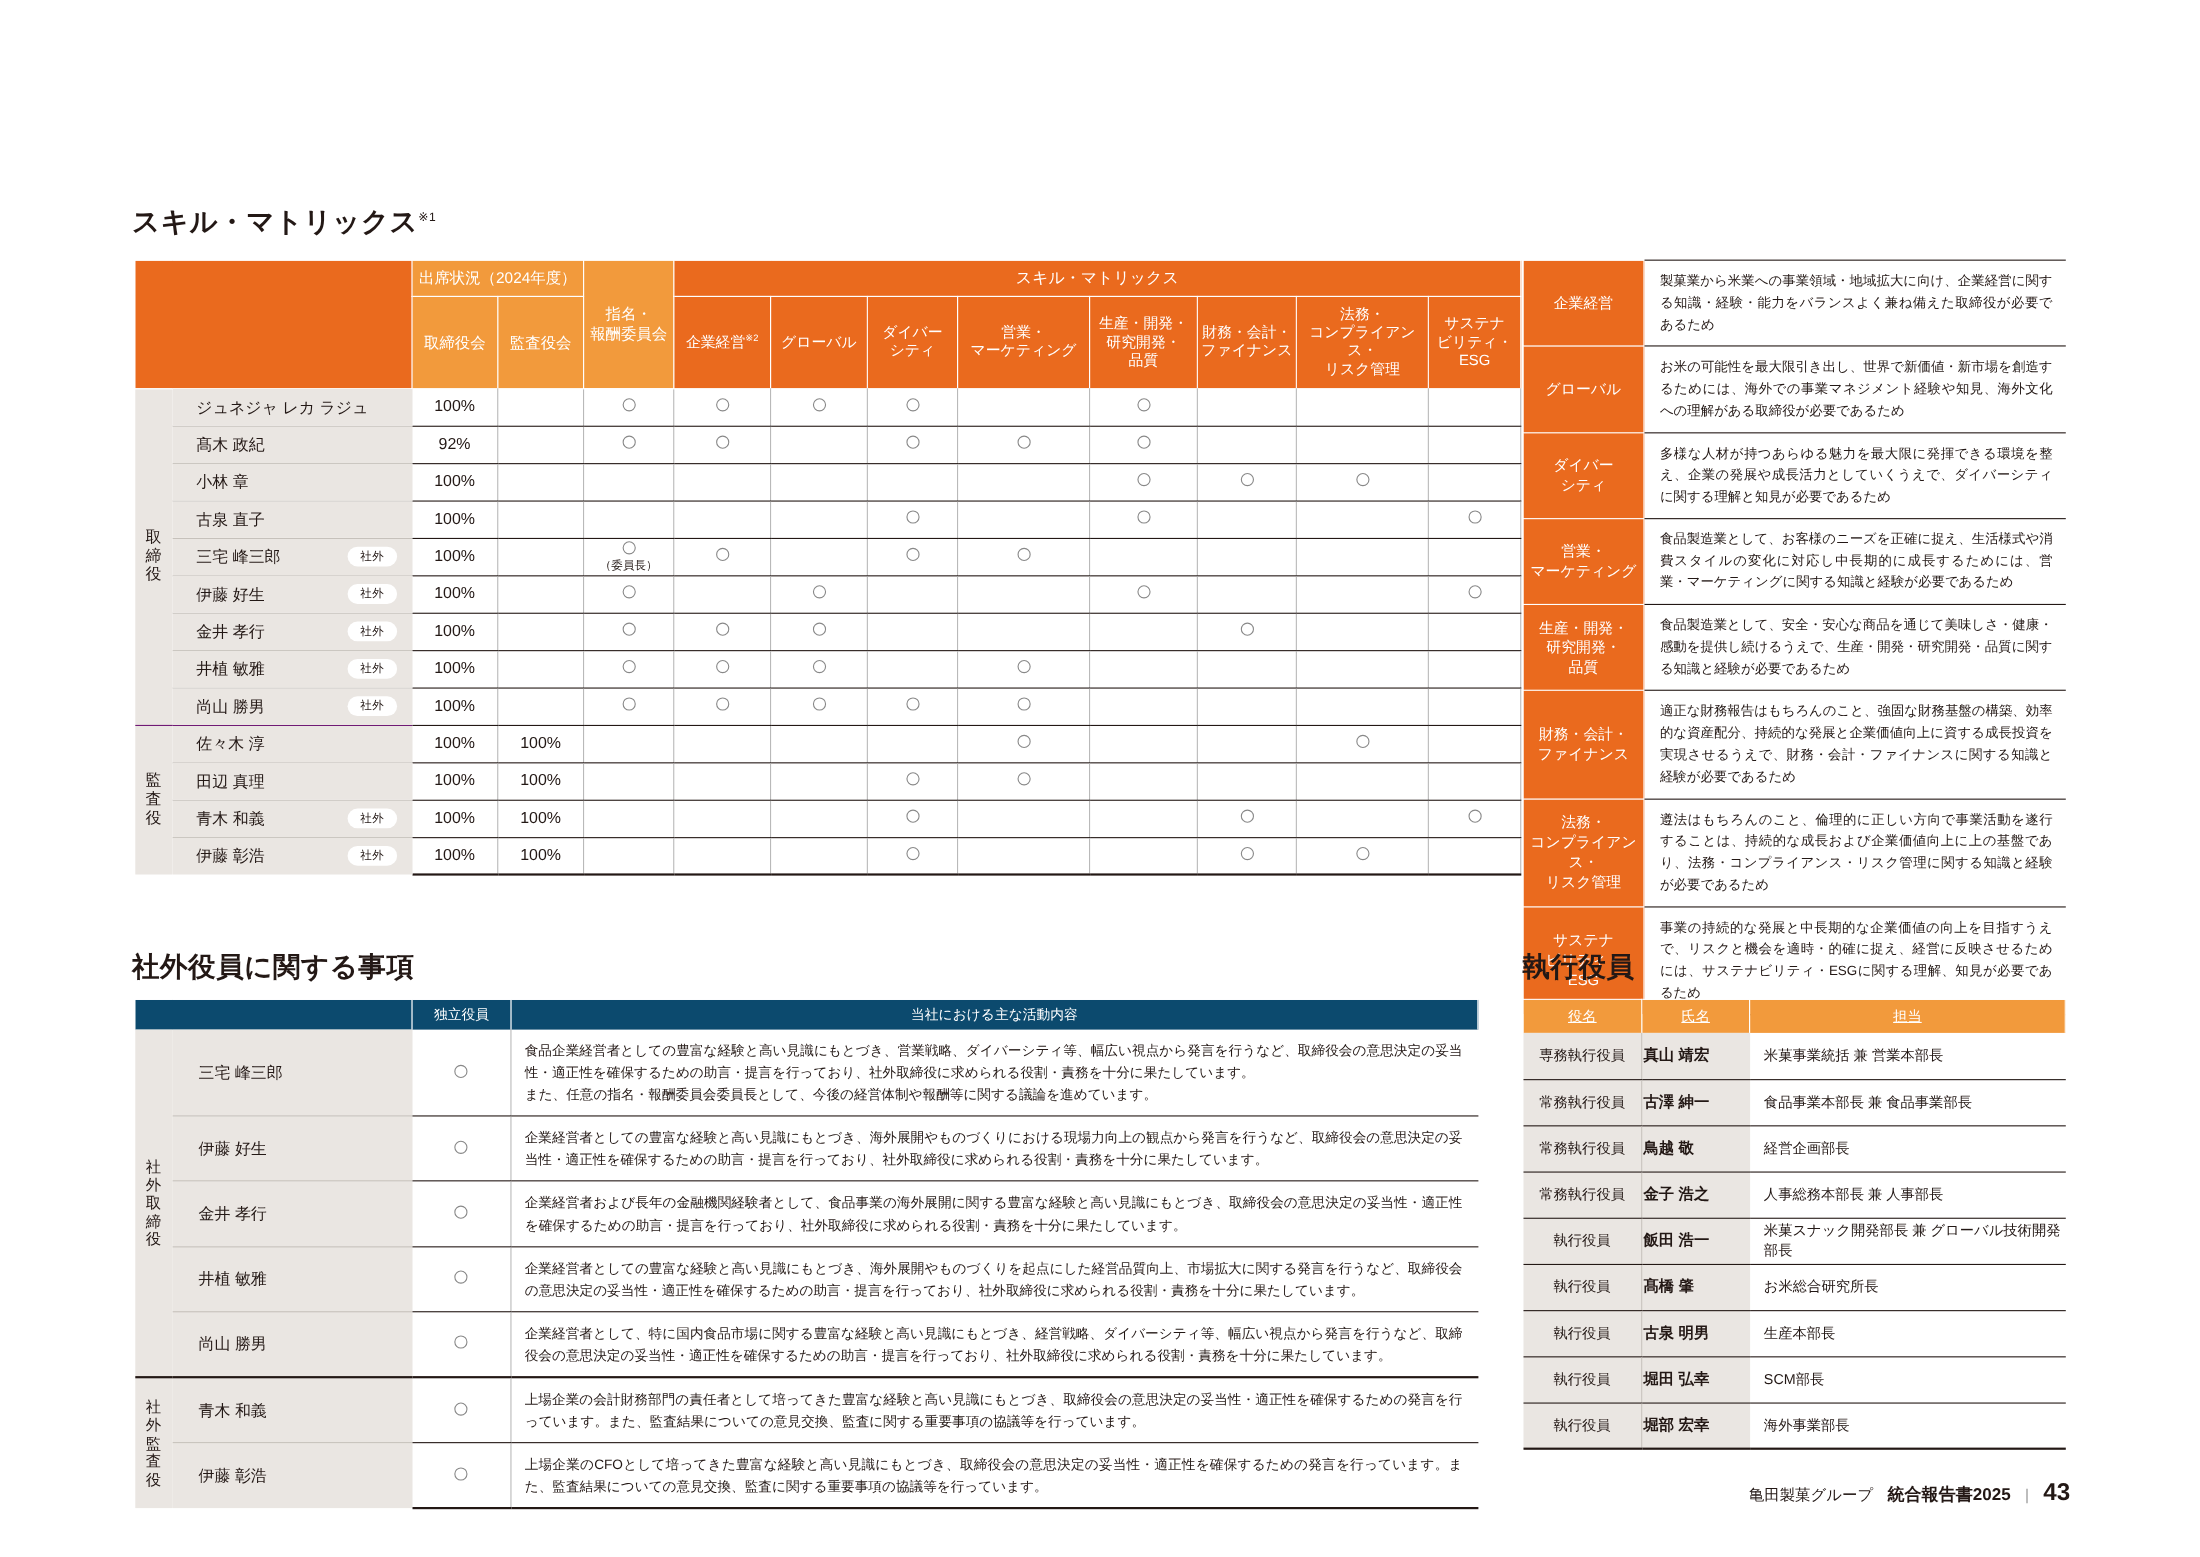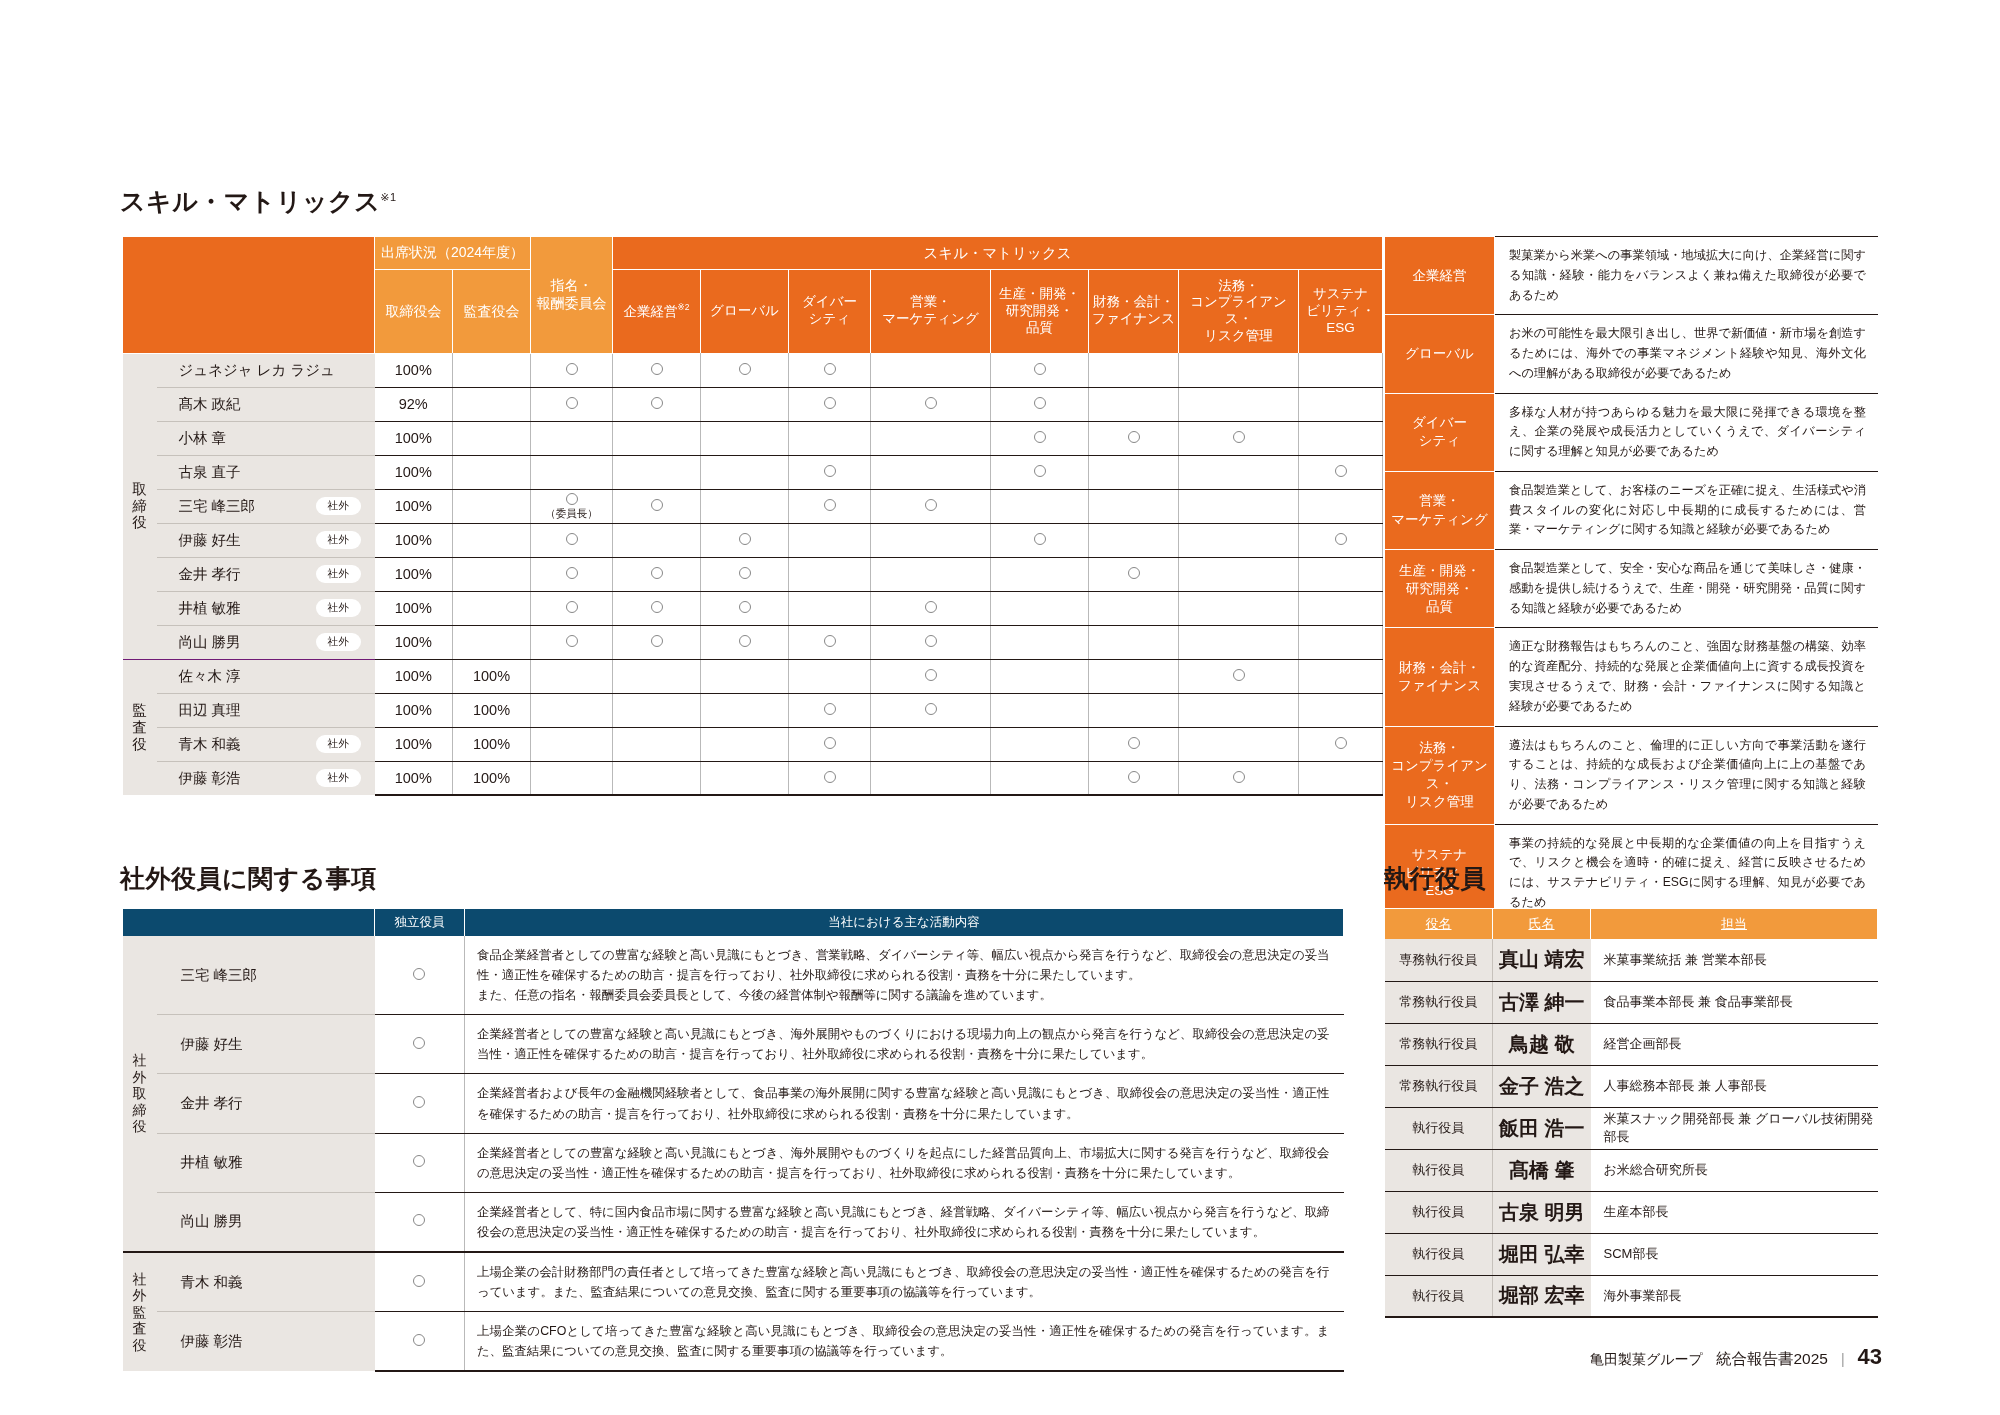--- a/index.html
+++ b/index.html
@@ -119,29 +119,29 @@
   
   #exec-title { position:absolute; left:1384px; top:862px; }
   #exec { position:absolute; left:1384px; top:908px; width:494px; }
   #exec table { width:100%; table-layout:fixed; }
   #exec thead th {
     background:#f29a3c; color:#fff; font-weight:normal; font-size:13px;
     padding:6px 2px; border:1px solid #fff; text-align:center;text-decoration:underline;
   }
   #exec tbody td { font-size:13px; height:42px; border-bottom:1px solid #231815; }
   #exec td.role { width:108px; background:#eae6e2; text-align:center; vertical-align:middle; }
-  #exec td.nm2 { width:98px; background:#eae6e2; text-align:center; vertical-align:middle;
-                 font-weight:bold; font-size:20px; border-left:1px solid #c6c1bb; }
+  #exec td.nm2 { width:98px; background:#eae6e2; vertical-align:middle;
+                 font-weight:bold; font-size:14px; border-left:1px solid #c6c1bb; }
   #exec td.duty { padding-left:13px; vertical-align:middle; }
   #exec tbody tr:last-child td { border-bottom:2px solid #231815; }
   #exec thead tr th { border-bottom:none; }
 
   
   #footer { position:absolute; right:118px; bottom:45px; display:flex; align-items:baseline; gap:13px; font-size:14px; }
-  #footer .strong { font-weight:normal; font-size:15.5px; }
+  #footer .strong { font-weight:bold; font-size:15.5px; }
   #footer .bar { color:#9a9a9a; }
   #footer .pgno { font-size:22px; font-weight:bold; }
 </style>
 </head>
 <body>
 
 <div class="page">
 
   <div class="h2" id="skill-title">
     <span>スキル・マトリックス</span><sup>※1</sup>

